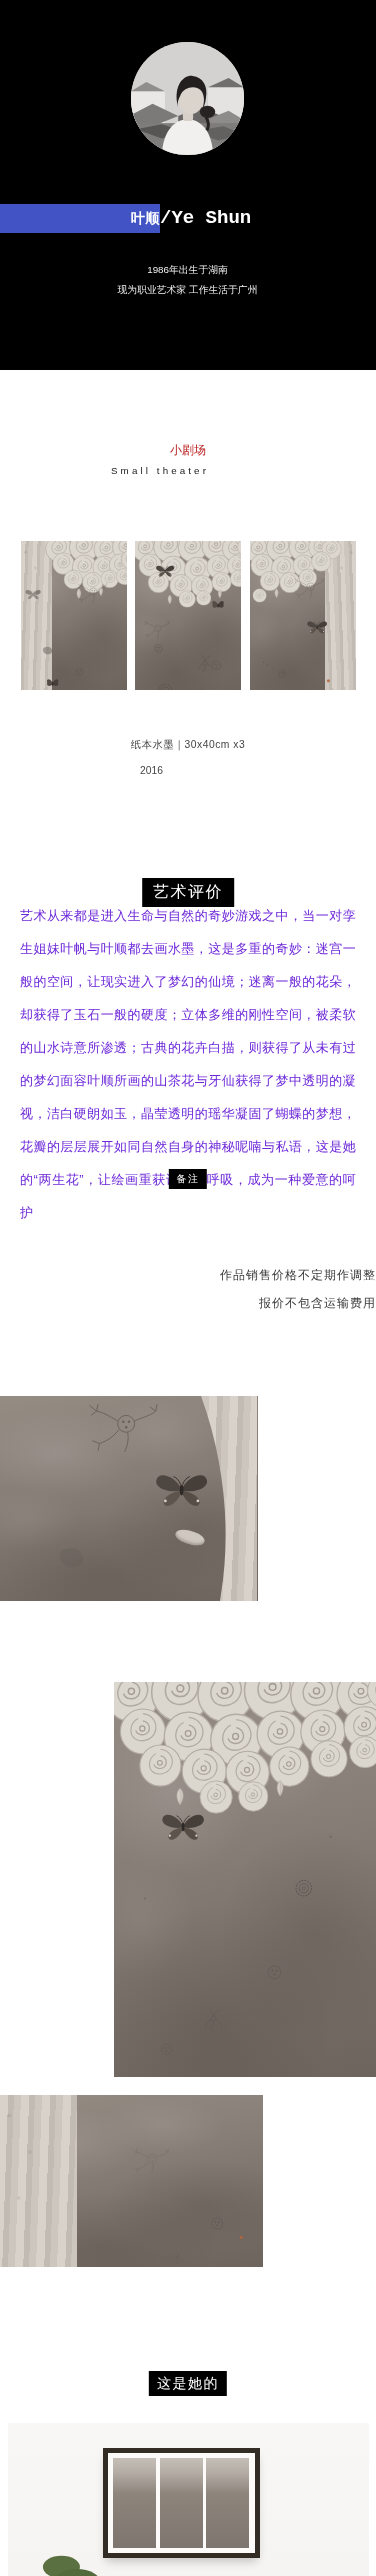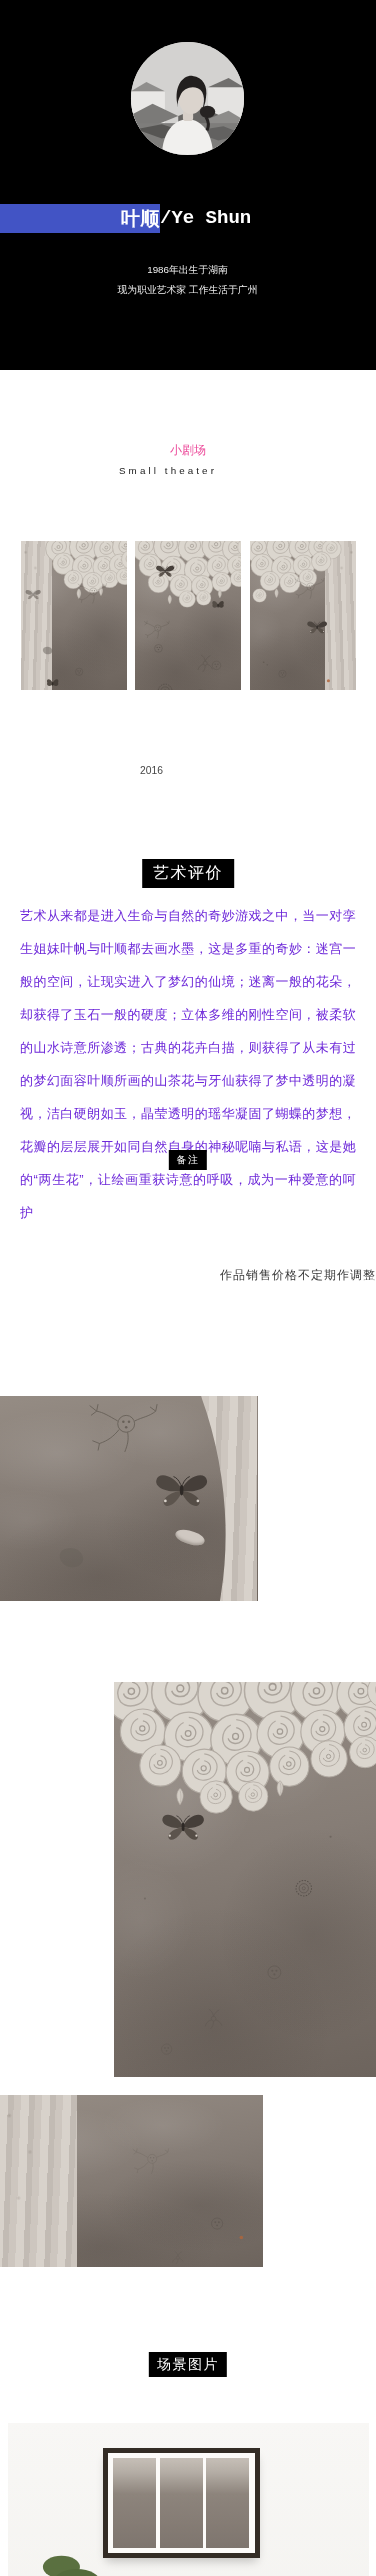--- a/index.html
+++ b/index.html
@@ -4,32 +4,32 @@
 <style>
   * { margin:0; padding:0; box-sizing:border-box; }
   body { background:#fff; font-family:"Liberation Sans","DejaVu Sans",sans-serif; }
   .page { position:relative; width:376px; height:2851px; background:#fff; overflow:hidden; }
 
   
   .hero { position:absolute; left:0; top:0; width:376px; height:370px; background:#000; }
   .avatar { position:absolute; left:131px; top:42px; width:113px; height:113px; border-radius:50%; overflow:hidden; background:#d3d2d0; }
   .name-row { position:absolute; left:0; top:204px; width:376px; height:29px; display:flex; align-items:center; }
   .name-bar { width:160px; height:29px; background:#4254c5; display:flex; align-items:center; justify-content:flex-end; }
-  .name-cn { font-size:19px; font-weight:700; color:#fff; letter-spacing:0.5px; line-height:29px; }
+  .name-cn { font-size:14px; font-weight:700; color:#fff; letter-spacing:0.5px; line-height:29px; }
   .name-rest { font-size:19px; font-weight:700; color:#fff; line-height:29px;font-family:Liberation Mono, monospace; }
   .bio { position:absolute; left:0; top:260px; width:375px; text-align:center; color:#f0f0f0; font-size:9.8px; line-height:19.6px; }
 
   
-  .title-cn { position:absolute; left:0; top:442px; width:376px; text-align:center; font-size:12px; color:#ec4899; }
-  .title-en { position:absolute; left:8px; top:465px; width:320px; text-align:center; font-size:9.8px; letter-spacing:3.1px; color:#1a1a1a; }
+  .title-cn { position:absolute; left:0; top:442px; width:376px; text-align:center; font-size:12px; color:#b91c1c; }
+  .title-en { position:absolute; left:0; top:465px; width:320px; text-align:center; font-size:9.8px; letter-spacing:3.1px; color:#1a1a1a; }
   .caption  { position:absolute; left:0; top:738px; width:376px; text-align:center; font-size:10.3px; color:#454545; letter-spacing:0.5px; }
   .year     { position:absolute; left:0; top:765px; width:303px; text-align:center; font-size:10.3px; color:#454545; }
 
   
-  .badge { position:absolute; left:188px; transform:translateX(-50%); background:#000; color:#fff; white-space:nowrap; }
+  .badge { position:absolute; left:188px; transform:translateX(-50%); background:#000; color:#fff; white-space:nowrap;margin-top:19px; }
   .review-badge { top:859px; font-size:16px; padding:4.1px 10.8px; letter-spacing:1.5px; }
   .notes-badge  { top:1150px; font-size:10px; padding:3.1px 7.7px; letter-spacing:1.5px; }
   .scene-badge  { top:2352px; font-size:14px; padding:3.6px 8.2px; letter-spacing:1.5px; }
 
   .review-paragraph { position:absolute; left:20px; top:899px; width:336px; font-size:13px; line-height:33px; letter-spacing:0.3px; color:#6d28d9; text-align:justify; }
   .notes-lines { position:absolute; left:0; top:1261px; width:376px; text-align:right; font-size:12px; line-height:28px; color:#3a3a3a; letter-spacing:1px; }
 
   
   .wash { background:
     radial-gradient(46% 30% at 22% 28%, rgba(255,255,255,.10), rgba(255,255,255,0) 70%),
@@ -258,28 +258,30 @@
         <use href="#butterfly" x="108" y="152" width="44" height="30"></use>
         <use href="#cellring" x="54" y="250" width="17" height="17" opacity=".7"></use>
         <circle cx="26" cy="236" r="1.6" fill="#57504a" opacity=".6"></circle>
           <circle cx="33" cy="241" r="1.3" fill="#57504a" opacity=".6"></circle>
         <circle cx="152" cy="272" r="3" fill="#b2653a" opacity=".85"></circle>
         <use href="#starcell" x="96" y="292" width="30" height="30" opacity=".6"></use>
       </svg>
     </div>
   </div>
 
+  <div class="caption">纸本水墨｜30x40cm x3</div>
   <div class="year">2016</div>
 
   <div class="badge review-badge">艺术评价</div>
   <div class="review-paragraph">艺术从来都是进入生命与自然的奇妙游戏之中，当一对孪生姐妹叶帆与叶顺都去画水墨，这是多重的奇妙：迷宫一般的空间，让现实进入了梦幻的仙境；迷离一般的花朵，却获得了玉石一般的硬度；立体多维的刚性空间，被柔软的山水诗意所渗透；古典的花卉白描，则获得了从未有过的梦幻面容叶顺所画的山茶花与牙仙获得了梦中透明的凝视，洁白硬朗如玉，晶莹透明的瑶华凝固了蝴蝶的梦想，花瓣的层层展开如同自然自身的神秘呢喃与私语，这是她的“两生花”，让绘画重获诗意的呼吸，成为一种爱意的呵护</div>
 
   <div class="badge notes-badge">备注</div>
   <div class="notes-lines">
     <div>作品销售价格不定期作调整</div>
+    <div>报价不包含运输费用</div>
   </div>
 
   <div class="detail detail-1 wash">
     <div class="curtain big c-d1"></div>
     <div class="tieback"></div>
     <svg class="detail-art" width="258" height="205" viewBox="0 0 500 397">
       <use href="#neuron" x="160" y="2" width="150" height="109" opacity=".6"></use>
       <use href="#butterfly" x="296" y="142" width="112" height="77"></use>
       <path d="M120 300 c14 -10 34 -6 40 10 c6 16 -14 26 -30 20 c-14 -6 -18 -22 -10 -30" fill="#5d564f" opacity=".25"></path>
     </svg>
@@ -323,21 +325,21 @@
   <div class="detail detail-3 wash">
     <div class="curtain big c-d3"></div>
     <svg class="detail-art" width="263" height="172" viewBox="0 0 510 333">
       <use href="#neuron" x="250" y="96" width="80" height="58" opacity=".3"></use>
       <use href="#cellring" x="408" y="236" width="26" height="26" opacity=".55"></use>
       <circle cx="468" cy="276" r="3.5" fill="#b2653a" opacity=".8"></circle>
       <use href="#starcell" x="330" y="300" width="30" height="30" opacity=".35"></use>
     </svg>
   </div>
 
-  <div class="badge scene-badge">场景图片</div>
+  <div class="badge scene-badge">这是她的</div>
 
   <div class="scene">
     <div class="scene-wall"></div>
 
     <div class="frame">
       <div class="frame-inner">
         <div class="mini-panel"></div>
         <div class="mini-panel"></div>
         <div class="mini-panel"></div>
       </div>

